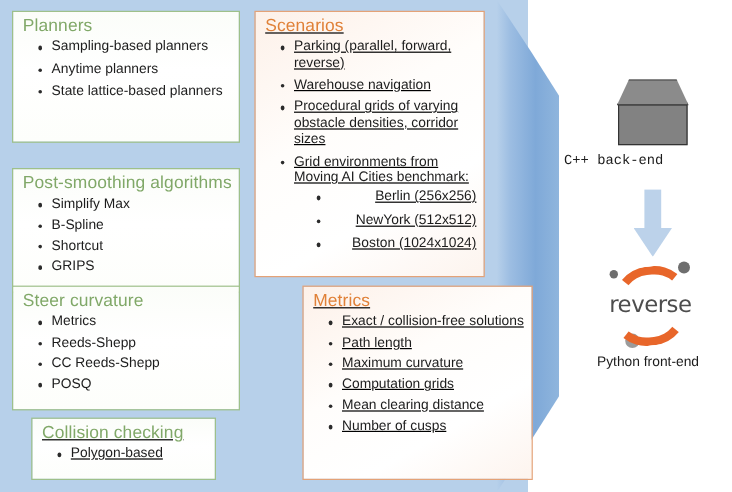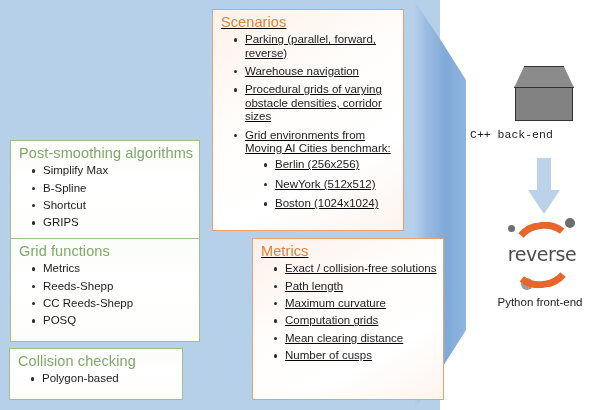--- a/index.html
+++ b/index.html
@@ -63,20 +63,21 @@
     left:1px; top:5px;
     width:3.4px; height:3.4px;
     border-radius:50%;
     background:#2b2b2b;
   }
   ul.items.tight > li { margin-bottom:4px; }
   ul.sub {
     list-style:none;
     margin:3px 0 0 0;
     padding-left: 18px;
+    text-align: right;
   }
   ul.sub > li {
     position:relative;
     font-size:11.5px;
     line-height:13.4px;
     margin-bottom:6px;
     padding-left:12px;
     color:#1c1c1c;
   }
   ul.sub > li::before {
@@ -85,21 +86,21 @@
     left:1px; top:5px;
     width:3.4px; height:3.4px;
     border-radius:50%;
     background:#2b2b2b;
   }
 
   
   #box-planners      { left:10px;  top:9px;   width:190px; height:110px; }
   #box-postsmoothing { left:10px;  top:140px; width:190px; height:104px; }
   #box-steer         { left:10px;  top:238px; width:190px; height:104px; }
-  #box-collision     { left:9px;  top:348px; width:174px; height:52px;  }
+  #box-collision     { left:26px;  top:348px; width:154px; height:52px;text-decoration:underline;  }
 
   
   #box-scenarios     { left:212px; top:9px;   width:192px; height:222px; }
   #box-metrics       { left:212px; top:238px; width:192px; height:162px;margin-left:40px; }
 
   
   .arch { position:absolute; left:470px; top:0; width:140px; height:410px; }
 
   .cpp-icon {
     position:absolute; left:44px; top:66px; width:60px; height:56px;
@@ -182,33 +183,41 @@
 </head>
 <body>
 
 <div id="root">
 
   <div class="slab-wrap">
     <div class="slab-face"></div>
     <div class="slab-edge"></div>
   </div>
 
+  <div class="box green" id="box-planners">
+    <div class="box-title">Planners</div>
+    <ul class="items">
+      <li>Sampling-based planners</li>
+      <li>Anytime planners</li>
+      <li>State lattice-based planners</li>
+    </ul>
+  </div>
 
   <div class="box green" id="box-postsmoothing">
     <div class="box-title">Post-smoothing algorithms</div>
     <ul class="items tight">
       <li>Simplify Max</li>
       <li>B-Spline</li>
       <li>Shortcut</li>
       <li>GRIPS</li>
     </ul>
   </div>
 
   <div class="box green" id="box-steer">
-    <div class="box-title">Grid functions</div>
+    <div class="box-title">Steer curvature</div>
     <ul class="items tight">
       <li>Metrics</li>
       <li>Reeds-Shepp</li>
       <li>CC Reeds-Shepp</li>
       <li>POSQ</li>
     </ul>
   </div>
 
   <div class="box green" id="box-collision">
     <div class="box-title">Collision checking</div>

